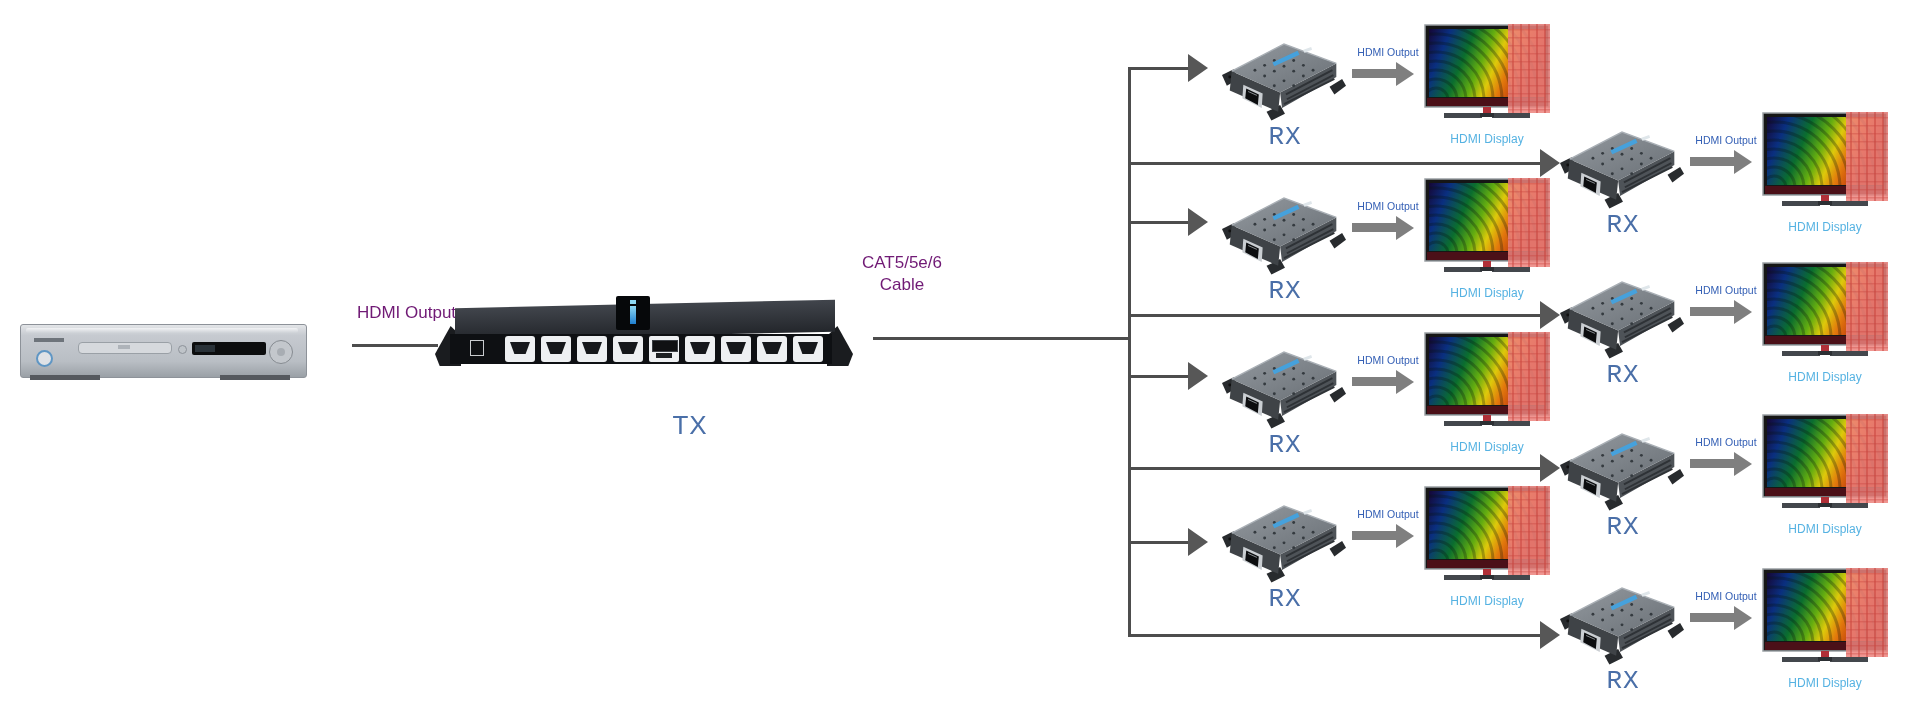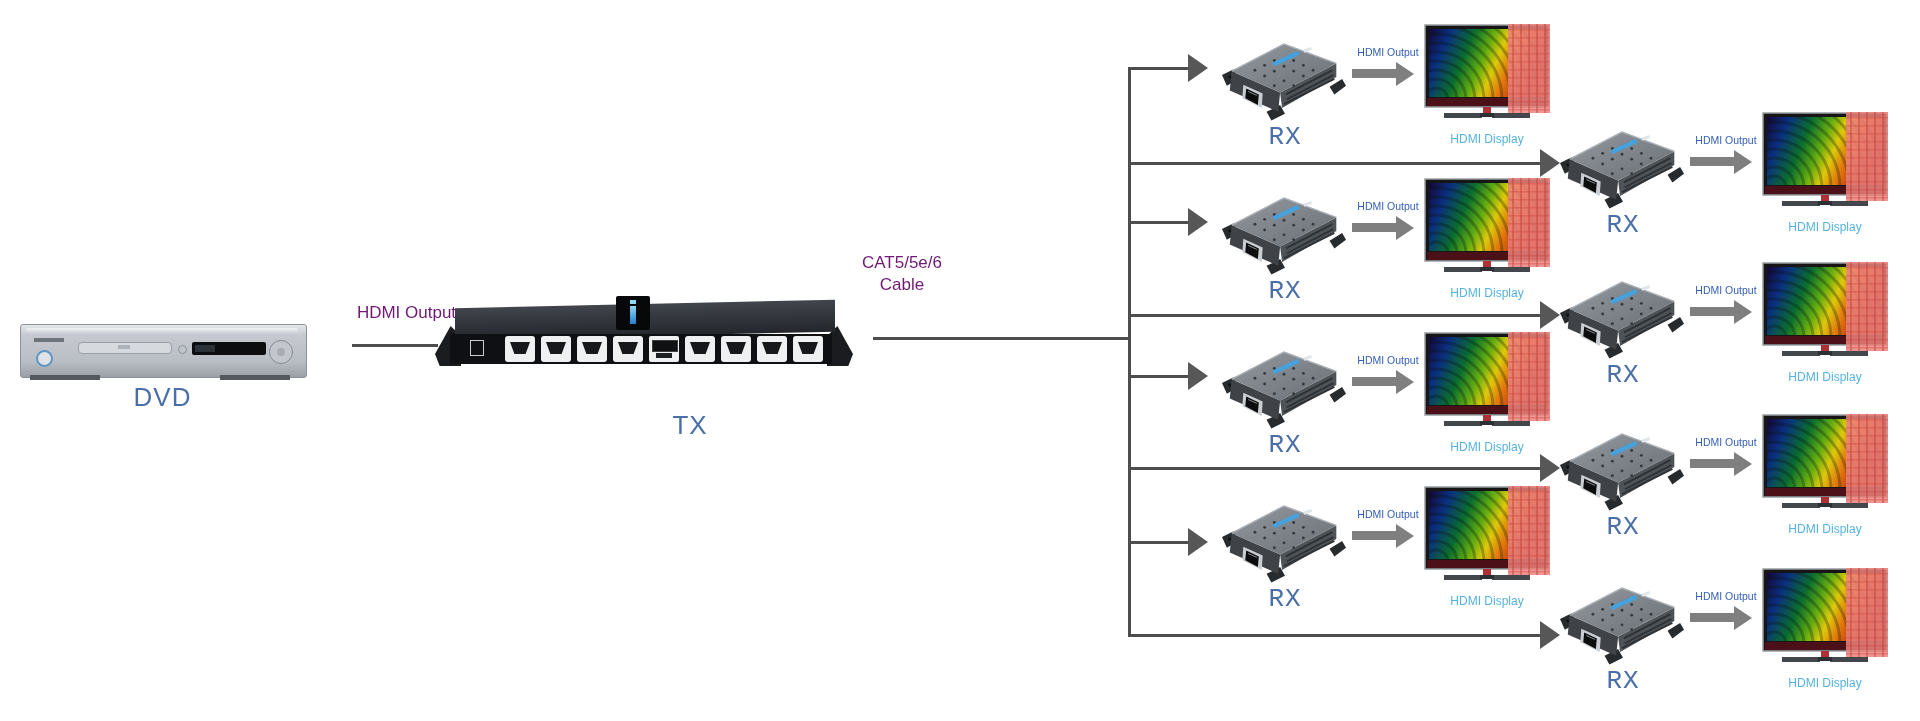--- a/index.html
+++ b/index.html
@@ -176,21 +176,20 @@
     <div class="topline"></div>
     <div class="brand"></div>
     <div class="power"></div>
     <div class="tray"></div>
     <div class="eject"></div>
     <div class="lcd"></div>
     <div class="jog"></div>
     <div class="foot" style="left:10px;width:70px;"></div>
     <div class="foot" style="left:200px;width:70px;"></div>
   </div>
-  <div class="lbl lbl-device" style="left:20px;top:382px;width:285px;">DVD</div>
 
   <div class="lbl lbl-blue" style="left:344px;top:303px;width:125px;">HDMI Output</div>
   <div class="hline" style="left:352px;top:344px;width:86px;"></div>
 
   <div class="tx">
     <div class="bracket l"></div>
     <div class="bracket r"></div>
     <div class="topface"></div>
     <div class="front"></div>
     <div class="ir"></div>

